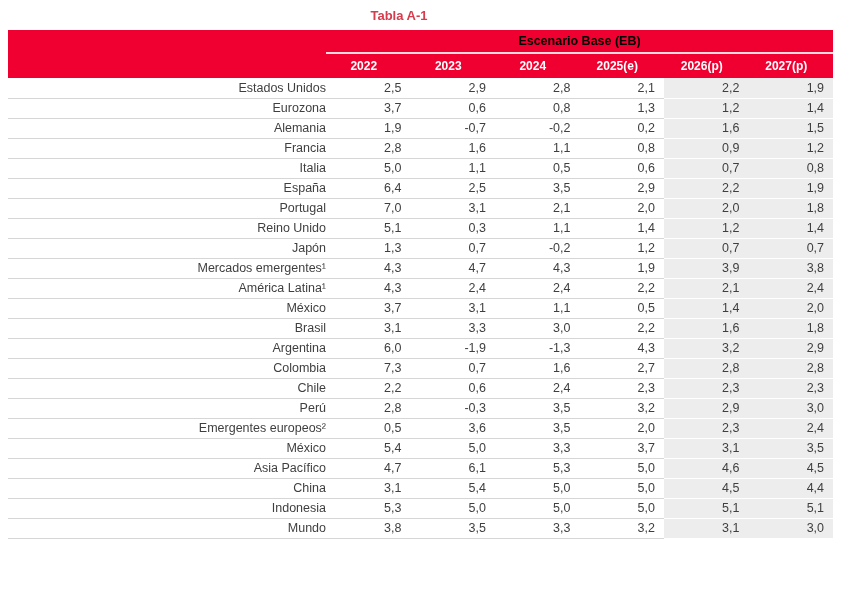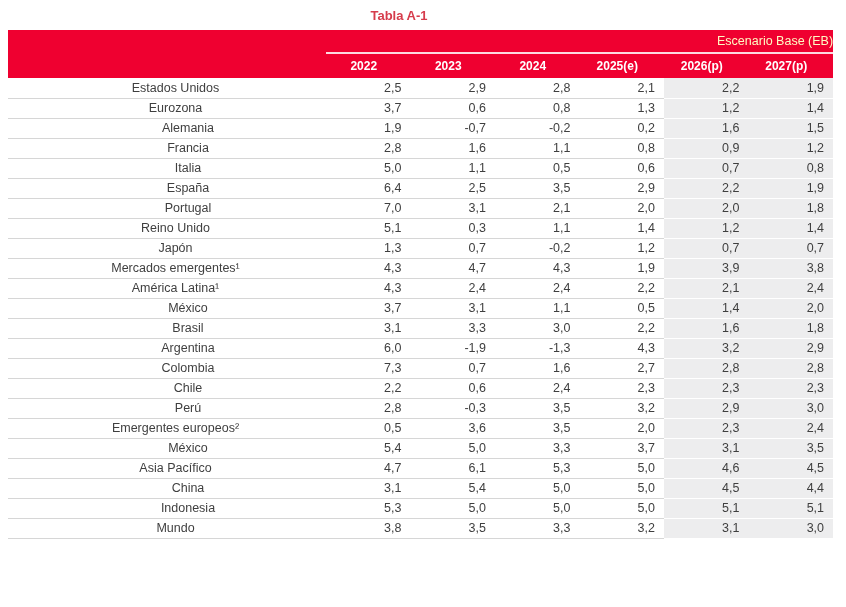--- a/index.html
+++ b/index.html
@@ -22,35 +22,35 @@
   .title-line3{color:var(--title-red);font-weight:bold;font-size:11px;line-height:15px;}
   table.gdp{
     border-collapse:collapse;table-layout:fixed;
     width:825px;margin:6px 0 0 8px;
   }
   col.lab-col{width:318px;}
   col.num-col{width:84.5px;}
   thead th{background:var(--red);padding:0;}
   th.corner{height:48px;}
   th.group{
-    color:#fef9c3;font-weight:normal;font-size:12.5px;text-align:right;
+    color:#000000;font-weight:bold;font-size:12.5px;text-align:center;
     height:22px;vertical-align:middle;
     border-bottom:2px solid rgba(255,255,255,0.85);
   }
   th.year{
     color:#fff;font-weight:bold;font-size:12px;
     padding-right:9px;height:24px;vertical-align:middle;
   }
   tbody td{
     height:20px;padding:0;vertical-align:middle;
     font-size:12.5px;color:var(--text);
     border-bottom:1px solid var(--sep);
     white-space:nowrap;overflow:hidden;
   }
-  td.lab{text-align:center;padding-left:17px;}
+  td.lab{text-align:right;padding-left:17px;}
   tr.indent td.lab{padding-left:42px;}
   td.num{text-align:right;padding-right:9px;}
   td.shade{background:var(--shade);border-bottom-color:#ffffff;}
 </style>
 </head>
 <body>
 
 <div class="page">
 
   <div class="titles">

